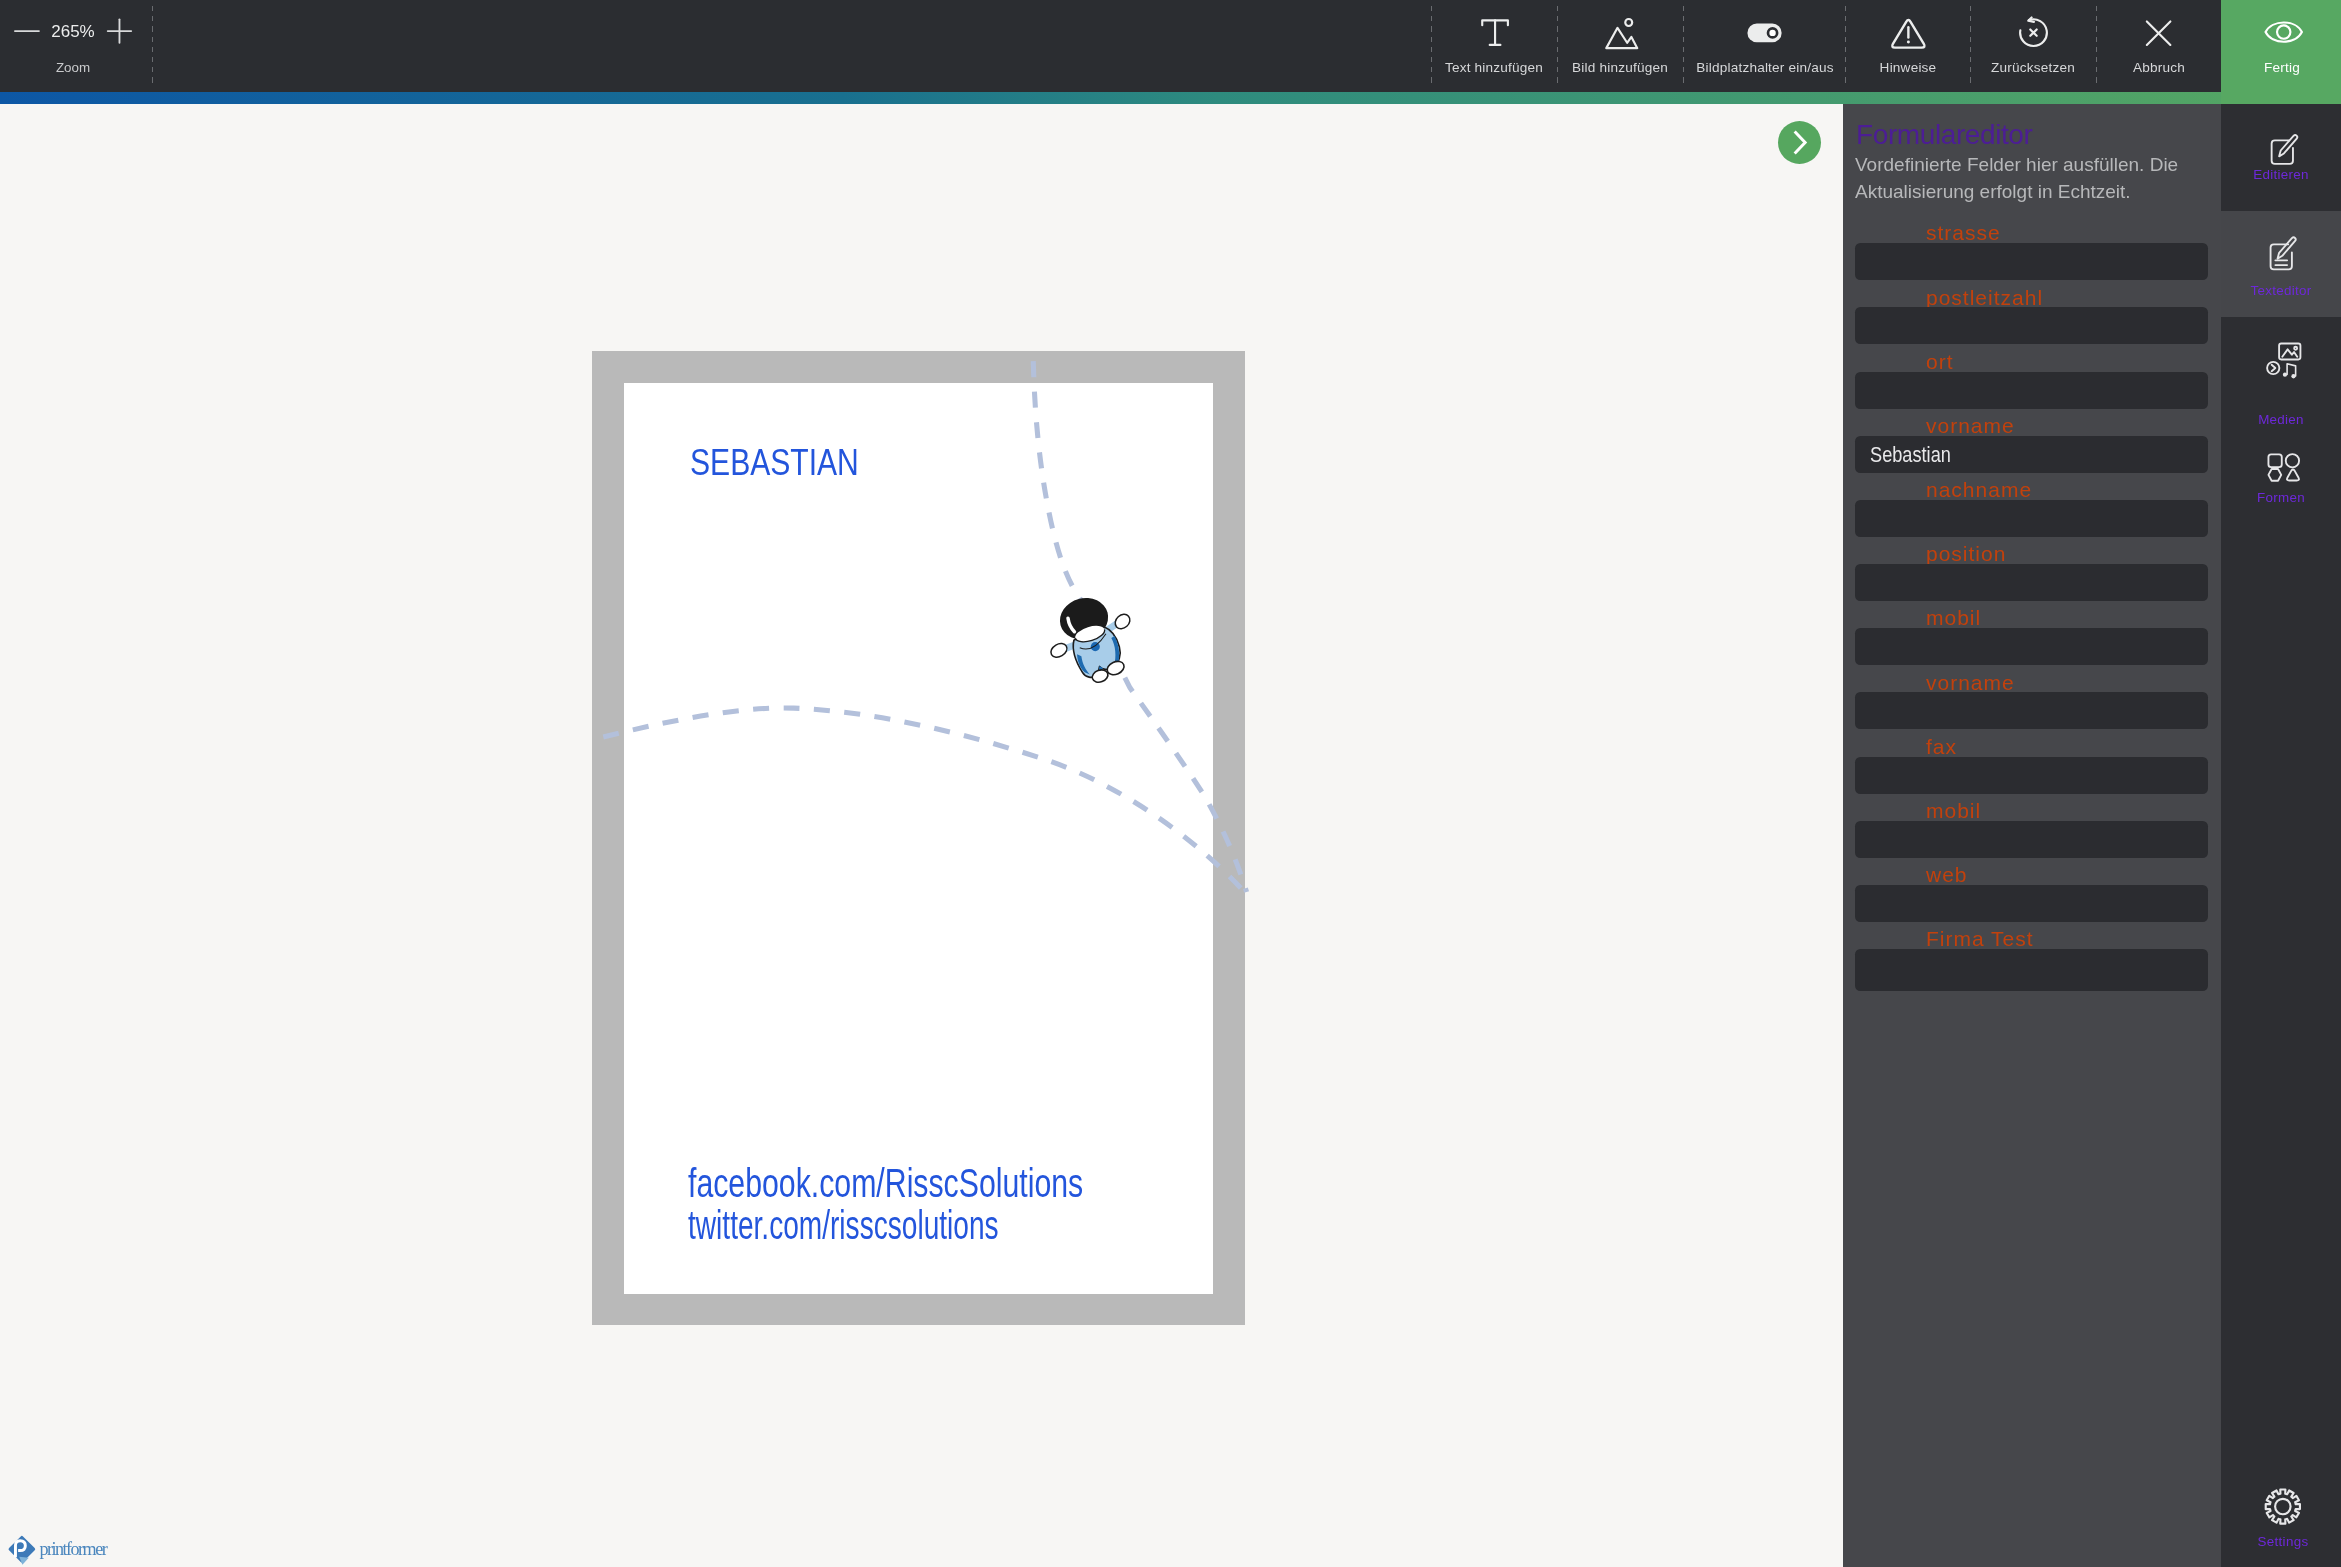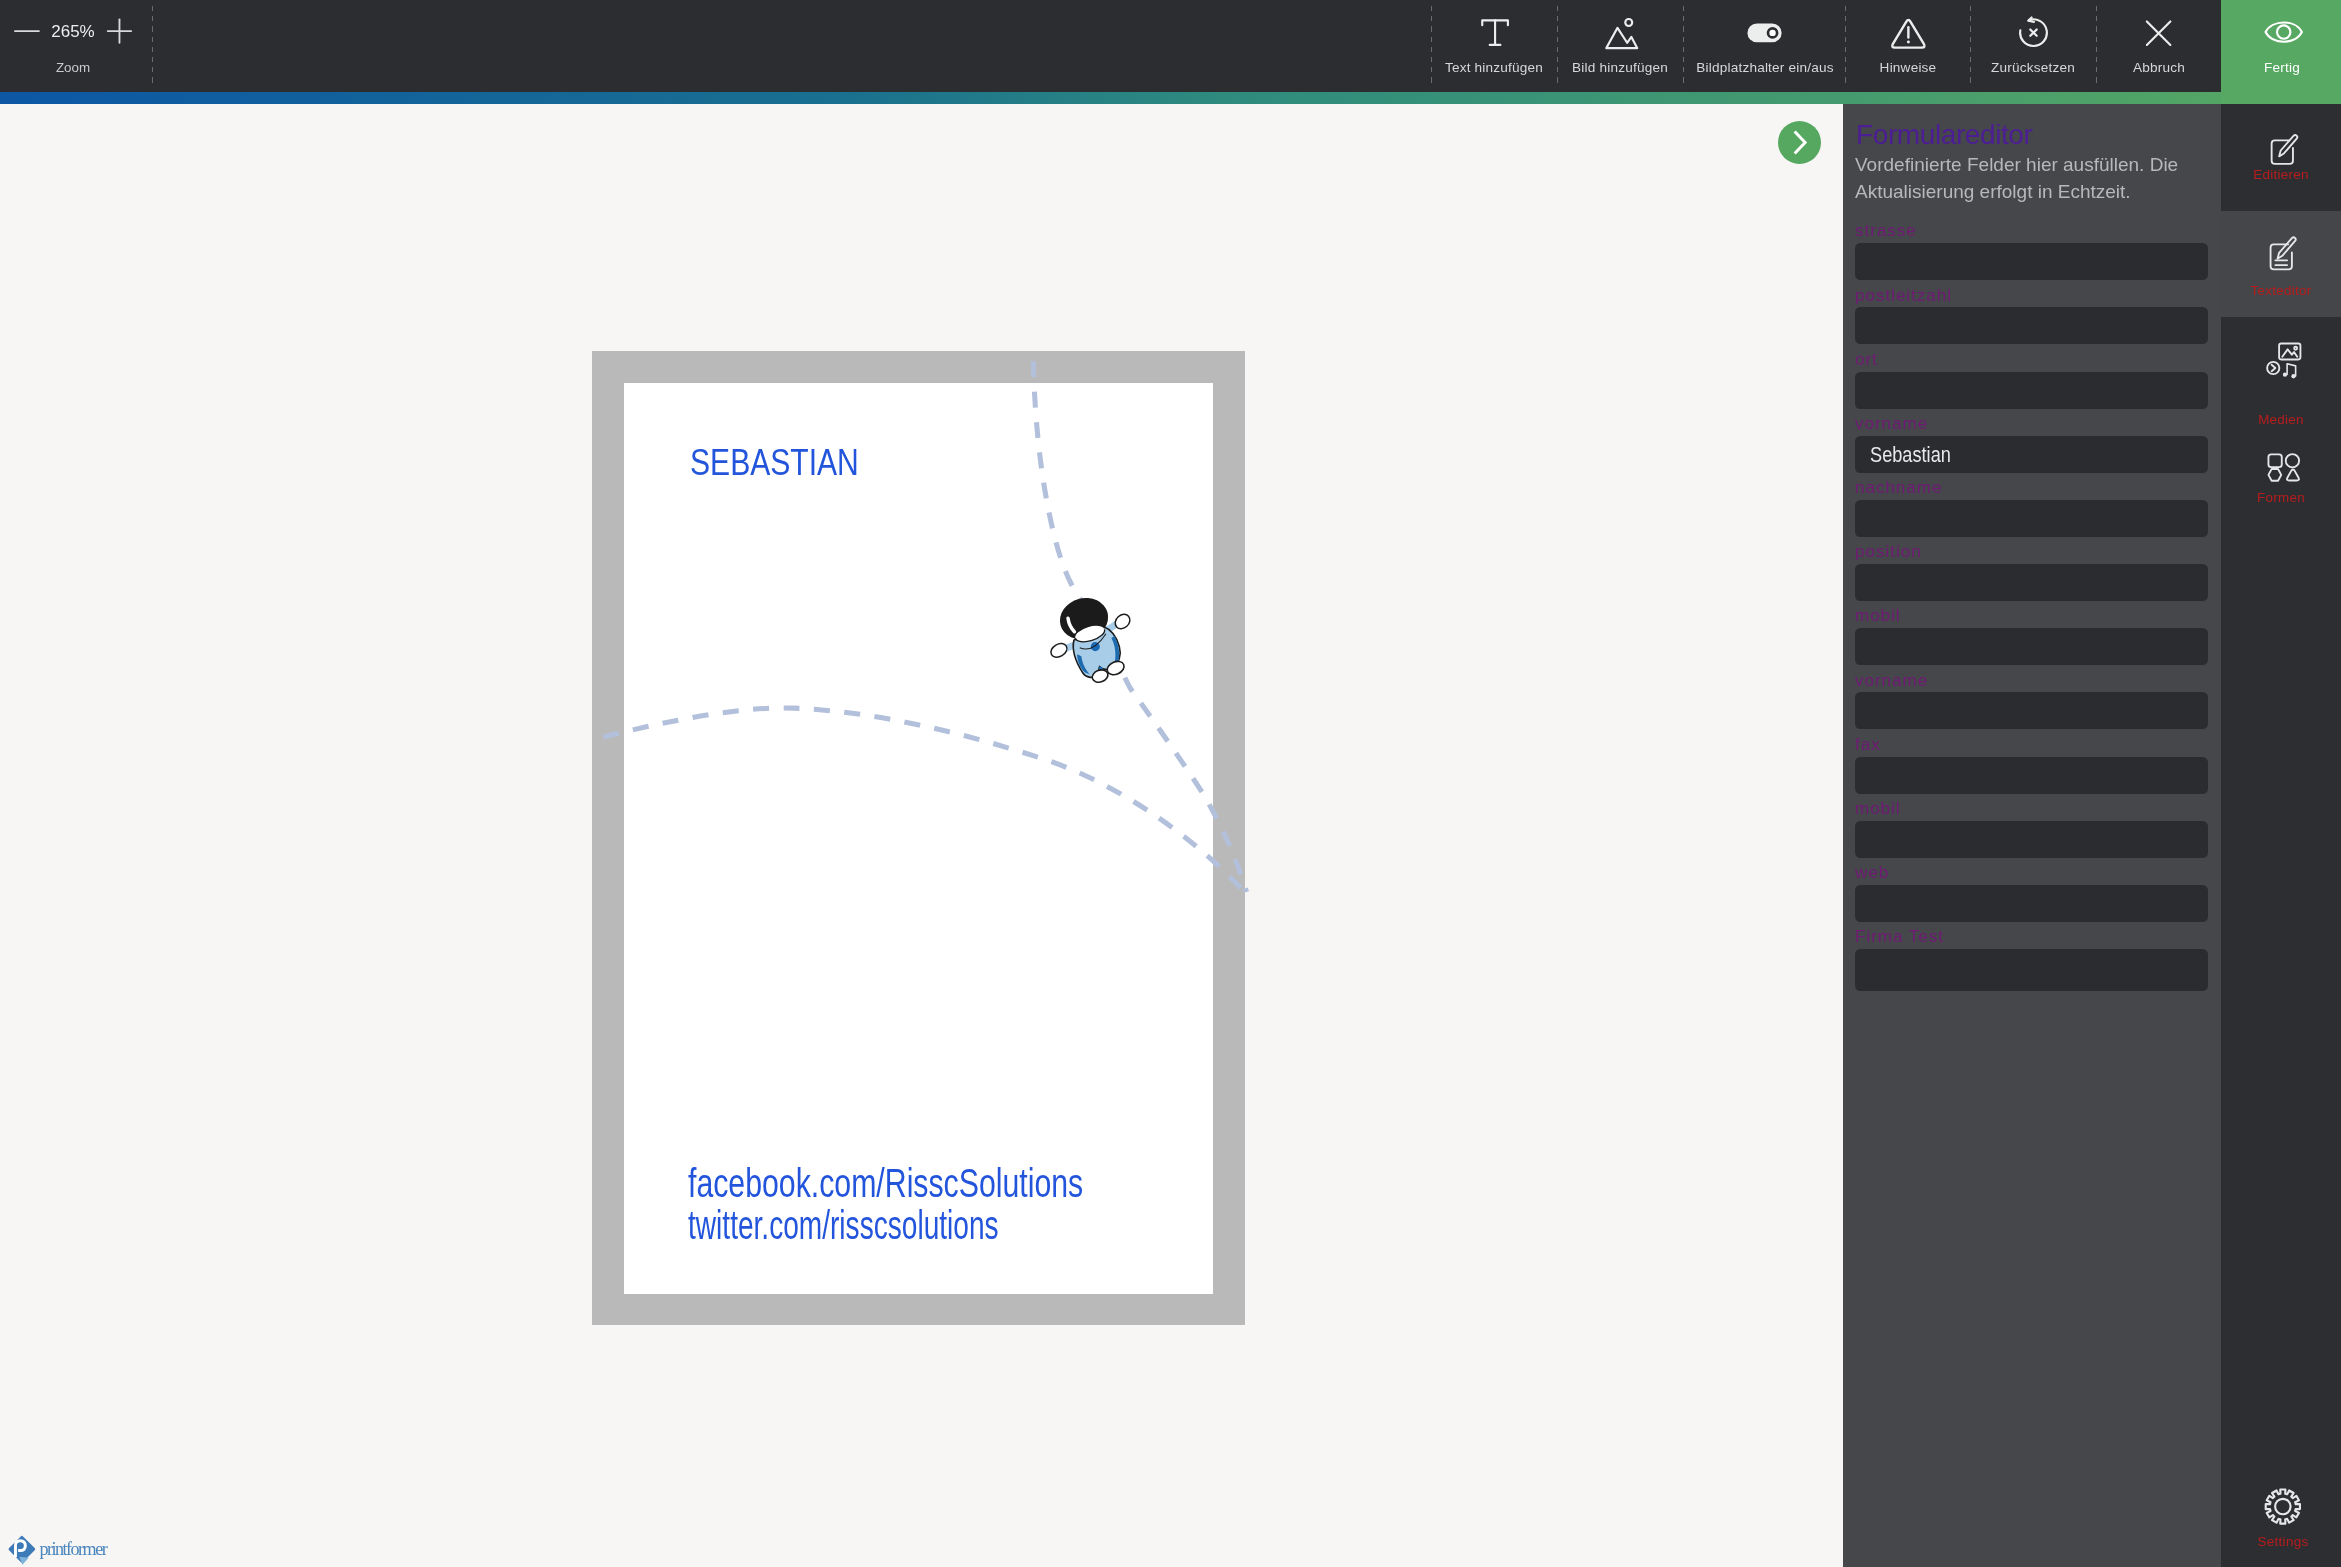--- a/index.html
+++ b/index.html
@@ -16,27 +16,27 @@
            background:linear-gradient(90deg,#0d57a5 0%,#19708f 36%,#2e8b7e 52%,#57a862 100%);}
   #fertig{left:2221px;top:0;width:121px;height:104px;background:#57a862;}
   
   #bleed{left:592px;top:351px;width:653px;height:974px;background:#b9b9b9;}
   #card{left:624px;top:383px;width:589px;height:911px;background:#ffffff;}
   .cardtxt{color:#2355dc;white-space:nowrap;transform-origin:0 0;}
   
   #panel{left:1843px;top:104px;width:378px;height:1464px;background:#46474b;}
   #ptitle{left:1856px;top:119px;font-size:28px;color:#4c1d95;letter-spacing:-0.4px;}
   .pdesc{left:1855px;font-size:19px;color:#b7b8ba;white-space:nowrap;}
-  .flabel{left:1855px;font-size:17px;color:#701a75;letter-spacing:1px;white-space:nowrap;}
+  .flabel{left:1926px;font-size:21px;color:#c2410c;letter-spacing:1px;white-space:nowrap;}
   .finput{left:1855px;width:353px;height:37px;background:#2b2c30;border-radius:5.3px;}
   .fvalue{left:1870px;font-size:21.4px;color:#e8e8ea;transform:scaleX(0.85);transform-origin:0 0;white-space:nowrap;}
   
   #sidebar{left:2221px;top:104px;width:121px;height:1464px;background:#2d2e32;}
   #tile-text{left:2221px;top:211px;width:121px;height:106px;background:#45464a;}
-  .sblabel{font-size:13.4px;color:#b91c1c;letter-spacing:0.3px;text-align:center;
+  .sblabel{font-size:13.4px;color:#6d28d9;letter-spacing:0.3px;text-align:center;
            white-space:nowrap;transform:translateX(-50%);}
   
   #gbtn{left:1778px;top:121px;width:43px;height:43px;border-radius:50%;background:#56a75f;}
 </style>
 </head>
 <body>
 <div class="abs" id="topbar"></div>
 <div class="abs" id="gradbar"></div>
 <div class="abs" id="fertig"></div>
 

